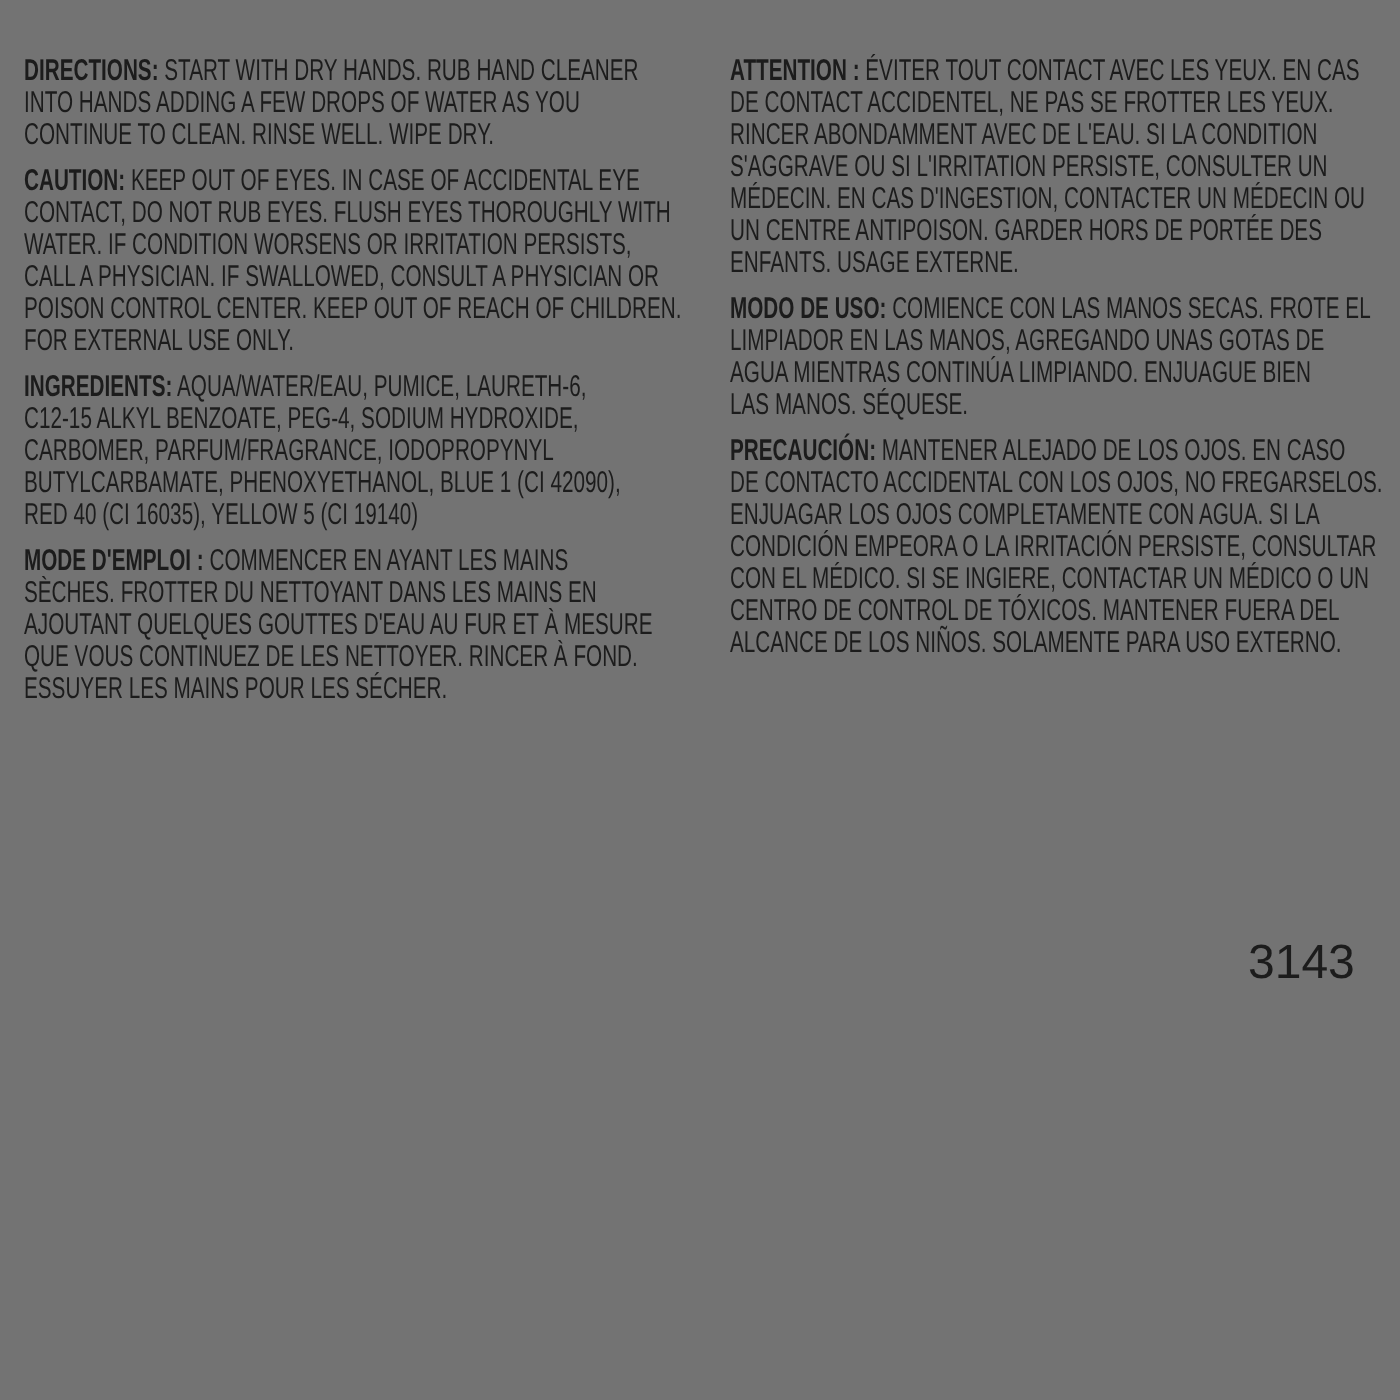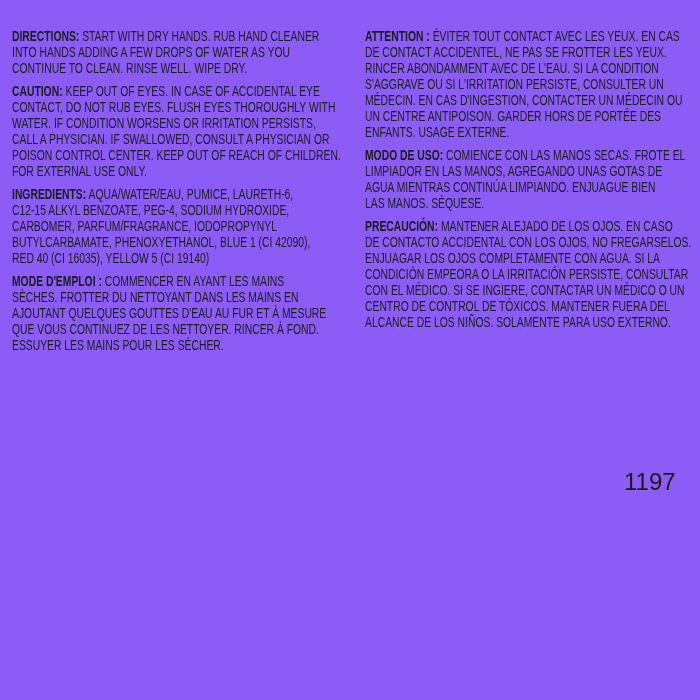--- a/index.html
+++ b/index.html
@@ -11,21 +11,21 @@
     width: 700px;
     height: 700px;
     position: relative;
     overflow: hidden;
     font-family: "Liberation Sans", "DejaVu Sans", sans-serif;
     color: #1c1c1c;
   }
   .label-panel {
     position: absolute;
     inset: 0;
-    background: #8b5cf6;
+    background: #737373;
     padding-left: 15px;
   }
   .col {
     position: absolute;
     top: 28px;
     width: 560px;
     font-size: 15px;
     line-height: 16px;
     letter-spacing: 0;
     transform: scaleX(0.69);
@@ -89,15 +89,15 @@
 LAS MANOS. SÉQUESE.</span></p>
     <p class="sec"><b>PRECAUCIÓN:</b><span> MANTENER ALEJADO DE LOS OJOS. EN CASO
 DE CONTACTO ACCIDENTAL CON LOS OJOS, NO FREGARSELOS.
 ENJUAGAR LOS OJOS COMPLETAMENTE CON AGUA. SI LA
 CONDICIÓN EMPEORA O LA IRRITACIÓN PERSISTE, CONSULTAR
 CON EL MÉDICO. SI SE INGIERE, CONTACTAR UN MÉDICO O UN
 CENTRO DE CONTROL DE TÓXICOS. MANTENER FUERA DEL
 ALCANCE DE LOS NIÑOS. SOLAMENTE PARA USO EXTERNO.</span></p>
   </div>
 
-  <div class="code">1197</div>
+  <div class="code">3143</div>
 
 </div>
 
 </body></html>

